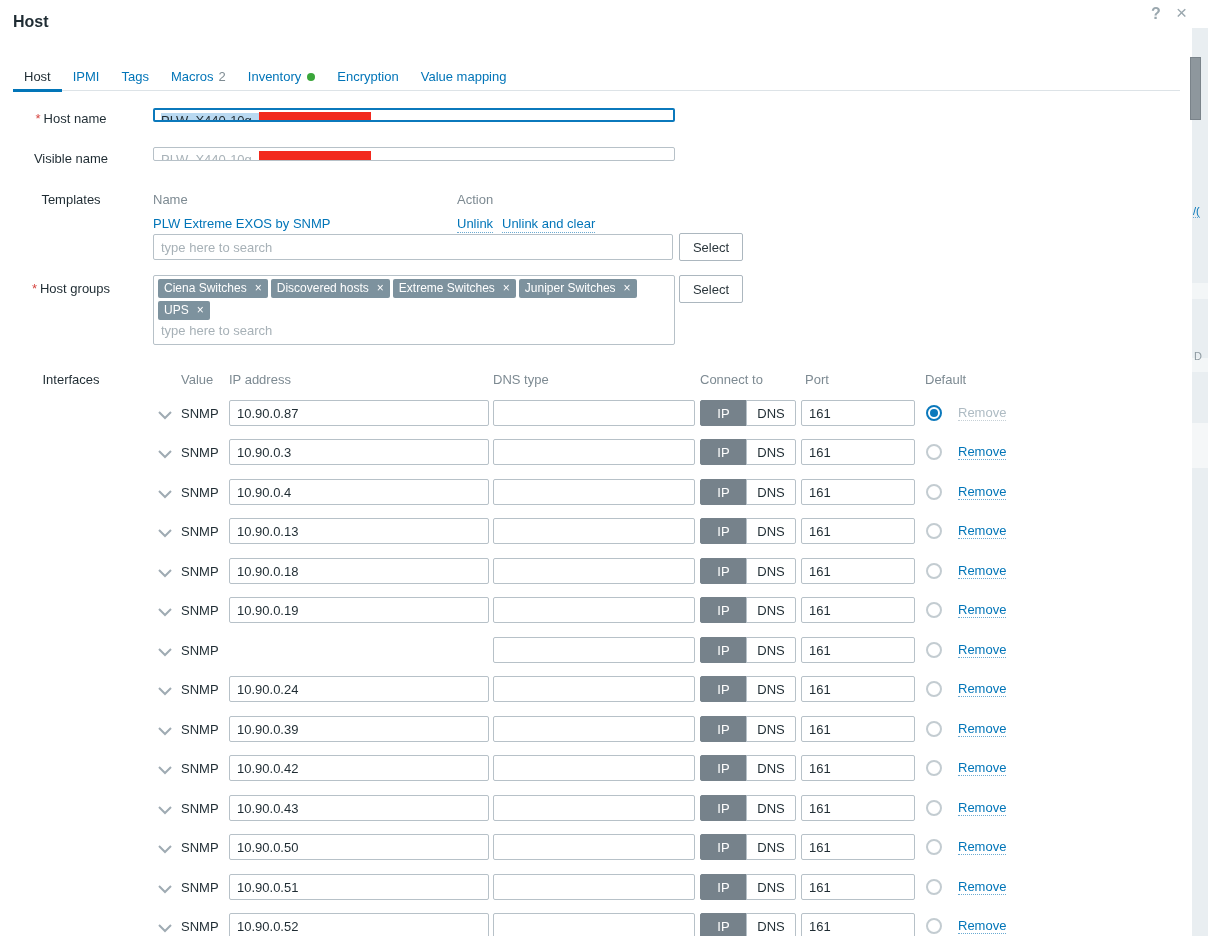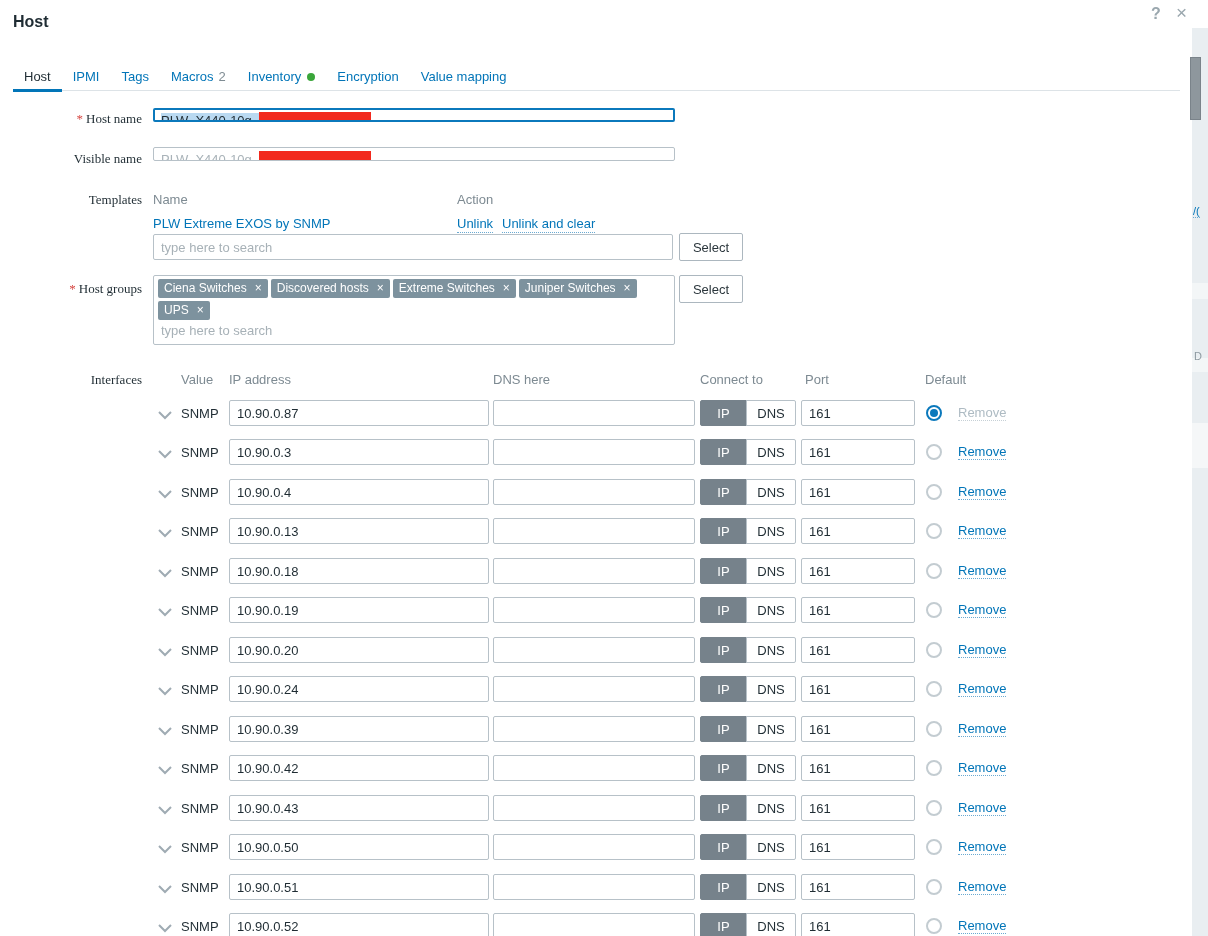--- a/index.html
+++ b/index.html
@@ -13,21 +13,21 @@
   .close-icon{left:1176px;top:2px;font-size:19px;color:#9aa7ae;cursor:pointer;}
 
   
   .tabbar{left:13px;top:64px;width:1167px;height:26px;border-bottom:1px solid #dde3e7;display:flex;align-items:flex-end;}
   .tab{padding:4px 11px 6px;color:#0275b8;cursor:pointer;white-space:nowrap;}
   .tab.active{color:#1f2c33;border-bottom:3px solid #0275b8;margin-bottom:-2px;padding-bottom:5px;}
   .tab-badge{color:#7f8c93;margin-left:5px;}
   .tab-dot{display:inline-block;width:8px;height:8px;border-radius:50%;background:#3aa63a;margin-left:6px;}
 
   
-  .flabel{left:0;width:142px;text-align:right;color:#1f2c33;font-family:Liberation Serif, serif;}
+  .flabel{left:0;width:142px;text-align:center;color:#1f2c33;}
   .req{color:#d64540;margin-right:3px;}
   .ghead{color:#7d8a92;}
   .blink{color:#0275b8;text-decoration:none;cursor:pointer;}
   .dotted{border-bottom:1px dotted #6aaad2;padding-bottom:1px;}
 
   
   .inp{position:absolute;height:26px;border:1px solid #b7c1c8;border-radius:2px;background:#fff;
        font-family:"Liberation Sans",sans-serif;font-size:13px;color:#1f2c33;padding:0 7px;box-sizing:border-box;}
   .inp::placeholder{color:#a7b1b7;opacity:1;}
   .text-input{left:153px;width:522px;height:14px;border:1px solid #b7c1c8;border-radius:2px;background:#fff;
@@ -133,21 +133,21 @@
           <span class="chip-x">×</span>
         </span>
     </div>
     <div class="groups-placeholder">type here to search</div>
   </div>
   <button class="select-btn" style="left:679px;top:275px">Select</button>
 
   <div class="abs flabel" style="top:372px">Interfaces</div>
   <div class="abs ghead" style="left:181px;top:372px">Value</div>
   <div class="abs ghead" style="left:229px;top:372px">IP address</div>
-  <div class="abs ghead" style="left:493px;top:372px">DNS here</div>
+  <div class="abs ghead" style="left:493px;top:372px">DNS type</div>
   <div class="abs ghead" style="left:700px;top:372px">Connect to</div>
   <div class="abs ghead" style="left:805px;top:372px">Port</div>
   <div class="abs ghead" style="left:925px;top:372px">Default</div>
 
   <div class="iface-row" style="top:400px">
     <span class="chev"><svg width="14" height="9">
           <polyline points="1,1 7,7 13,1" fill="none" stroke="#9fabb3" stroke-width="2"></polyline>
         </svg></span>
     <span class="itype">SNMP</span>
     <input class="inp ip-inp" value="10.90.0.87" style="">
@@ -233,21 +233,20 @@
       </span>
     <input class="inp port-inp" value="161" style="">
     <span class="radio"></span>
     <a class="remove-link">Remove</a>
   </div>
   <div class="iface-row" style="top:637px">
     <span class="chev"><svg width="14" height="9">
           <polyline points="1,1 7,7 13,1" fill="none" stroke="#9fabb3" stroke-width="2"></polyline>
         </svg></span>
     <span class="itype">SNMP</span>
-    <input class="inp ip-inp" value="10.90.0.20" style="">
     <input class="inp dns-inp" style="">
     <span class="toggle">
         <button class="tbtn first active">IP</button>
         <button class="tbtn last">DNS</button>
       </span>
     <input class="inp port-inp" value="161" style="">
     <span class="radio"></span>
     <a class="remove-link">Remove</a>
   </div>
   <div class="iface-row" style="top:676px">

